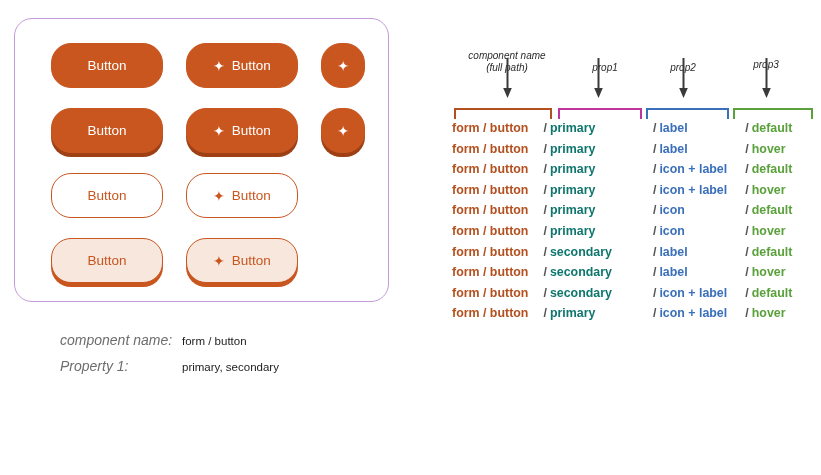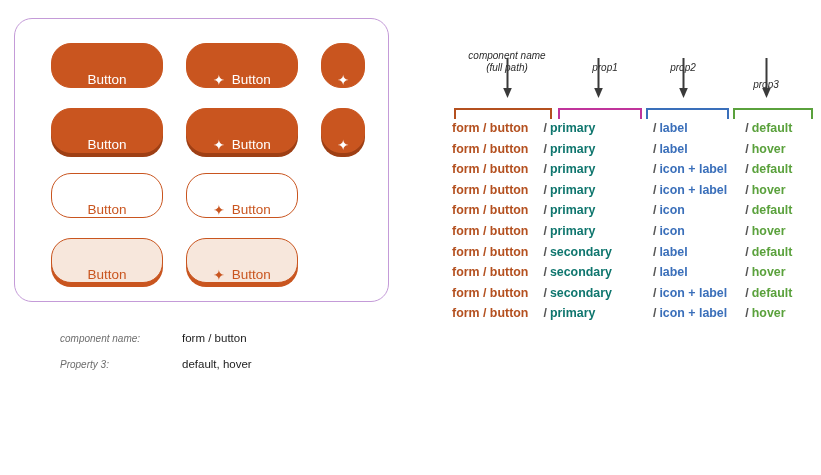--- a/index.html
+++ b/index.html
@@ -18,21 +18,21 @@
     border:1.6px solid #c49bd8;border-radius:18px;background:#fff;
     box-sizing:border-box;
   }
   .btn-grid{
     position:absolute;left:36px;top:24px;
   }
   .btn-row{display:flex;align-items:flex-start;height:65px;}
 
   .btn{
     box-sizing:border-box;
-    display:flex;align-items:flex-end;justify-content:center;
+    display:flex;align-items:center;justify-content:center;
     gap:7px;
     font-family:"Liberation Sans", sans-serif;
     font-size:13.5px;
     border-radius:20px;
     cursor:pointer;
     user-select:none;
     white-space:nowrap;
   }
   .btn .glyph{font-size:14px;line-height:1;display:inline-block;}
 
@@ -76,21 +76,21 @@
   
   #legend{
     position:absolute;left:60px;top:332px;
     font-size:10.5px;
   }
   .legend-row{display:flex;align-items:baseline;height:26px;}
   .legend-key{
     width:122px;
     font-style:italic;
     color:#6d6d6d;
-    font-size:10px;
+    font-size:14px;
   }
   .legend-val{
     color:#1c1c1c;
     font-size:11.5px;
   }
 
   
   #naming{
     position:absolute;left:452px;top:30px;width:360px;
   }
@@ -191,22 +191,22 @@
 
   </div>
 </div>
 
 <div id="legend">
   <div class="legend-row">
     <span class="legend-key">component name:</span>
     <span class="legend-val">form / button</span>
   </div>
   <div class="legend-row">
-    <span class="legend-key">Property 3:</span>
-    <span class="legend-val">default, hover</span>
+    <span class="legend-key">Property 1:</span>
+    <span class="legend-val">primary, secondary</span>
   </div>
 </div>
 
 <div id="naming">
 
   <div id="header-zone">
     <div class="hdr" style="left:-6px;top:0px;width:122px;">
       <div>component name</div>
       <div>(full path)</div>
     </div>
@@ -230,21 +230,21 @@
     <div class="hdr" style="left:188px;top:12px;width:86px;">
       <div>prop2</div>
     </div>
     <div class="arrow" style="left:227px;top:28px;">
       <svg width="9" height="40" viewBox="0 0 9 40">
         <line x1="4.5" y1="0" x2="4.5" y2="32" stroke="#3a3a3a" stroke-width="2"></line>
         <polygon points="4.5,40 0.2,30 8.8,30" fill="#3a3a3a"></polygon>
       </svg>
     </div>
 
-    <div class="hdr" style="left:271px;top:29px;width:86px;">
+    <div class="hdr" style="left:271px;top:9px;width:86px;">
       <div>prop3</div>
     </div>
     <div class="arrow" style="left:310px;top:28px;">
       <svg width="9" height="40" viewBox="0 0 9 40">
         <line x1="4.5" y1="0" x2="4.5" y2="32" stroke="#3a3a3a" stroke-width="2"></line>
         <polygon points="4.5,40 0.2,30 8.8,30" fill="#3a3a3a"></polygon>
       </svg>
     </div>
   </div>
 

